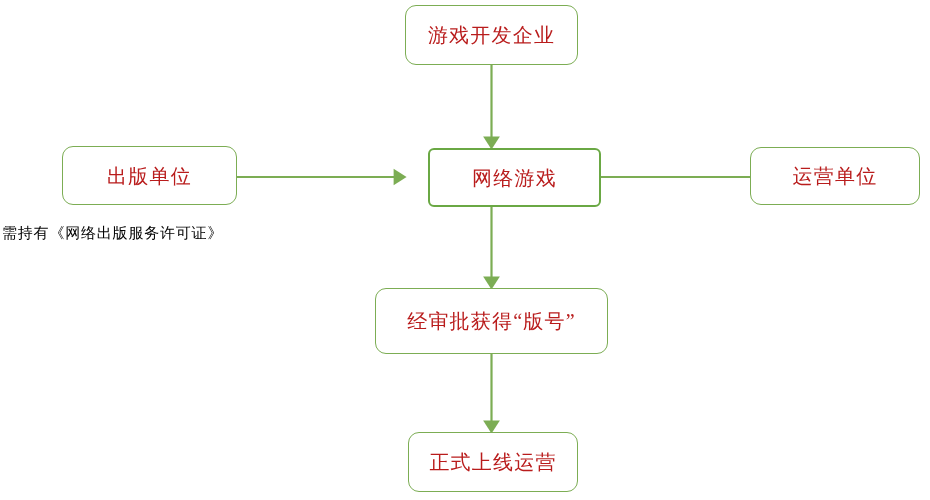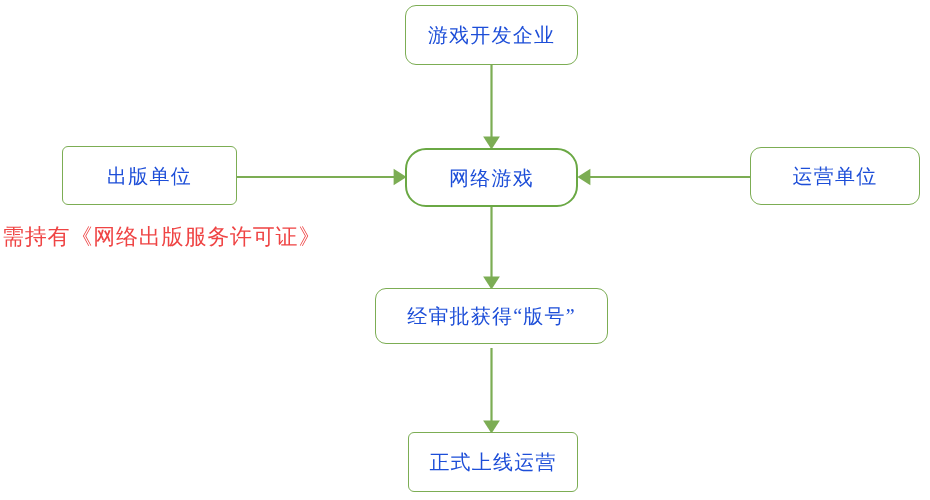--- a/index.html
+++ b/index.html
@@ -31,35 +31,36 @@
     box-sizing: border-box;
     background: #ffffff;
     border: 1.6px solid #7cad54;
     border-radius: 11px;
     display: flex;
     align-items: center;
     justify-content: center;
     z-index: 3;
   }
   .node .node-label {
-    color: #1d4ed8;
+    color: #b91c1c;
     font-size: 20px;
     letter-spacing: 1.2px;
     line-height: 1;
     white-space: nowrap;
   }
   .node.emphasis {
     border-width: 2.6px;
     border-color: #6aa844;
-    border-radius: 21px;
+    border-radius: 6px;
+    margin-left: 23px;
   }
   .caption {
     position: absolute;
-    color: #ef4444;
-    font-size: 22px;
+    color: #000000;
+    font-size: 15px;
     letter-spacing: 0.8px;
     line-height: 1;
     white-space: nowrap;
     z-index: 3;
   }
   .caption.align-left  { text-align: left; }
   .caption.align-right { text-align: right; }
 </style>
 </head>
 <body>
@@ -85,36 +86,36 @@
       <line x1="750" y1="177" x2="584" y2="177" marker-end="url(#arrow-left)"></line>
       <line x1="491.5" y1="207" x2="491.5" y2="283" marker-end="url(#arrow-down)"></line>
       <line x1="491.5" y1="348" x2="491.5" y2="427" marker-end="url(#arrow-down)"></line>
     </g>
   </svg>
 
   <div class="node" style="left:405px; top:5px; width:173px; height:60px;">
     <span class="node-label">游戏开发企业</span>
   </div>
 
-  <div class="node" style="left:62px; top:146px; width:175px; height:59px;border-radius:6px;">
+  <div class="node" style="left:62px; top:146px; width:175px; height:59px;">
     <span class="node-label">出版单位</span>
   </div>
 
   <div class="node emphasis" style="left:405px; top:148px; width:173px; height:59px;">
     <span class="node-label">网络游戏</span>
   </div>
 
   <div class="node" style="left:750px; top:147px; width:170px; height:58px;text-align:center;">
     <span class="node-label">运营单位</span>
   </div>
 
-  <div class="node" style="left:375px; top:288px; width:233px; height:56px;">
+  <div class="node" style="left:375px; top:288px; width:233px; height:66px;">
     <span class="node-label">经审批获得“版号”</span>
   </div>
 
-  <div class="node" style="left:408px; top:432px; width:170px; height:60px;border-radius:6px;">
+  <div class="node" style="left:408px; top:432px; width:170px; height:60px;">
     <span class="node-label">正式上线运营</span>
   </div>
 
   <div class="caption align-left" style="left:2px; top:226px;">需持有《网络出版服务许可证》</div>
 
 
 </div>
 
 </body></html>

